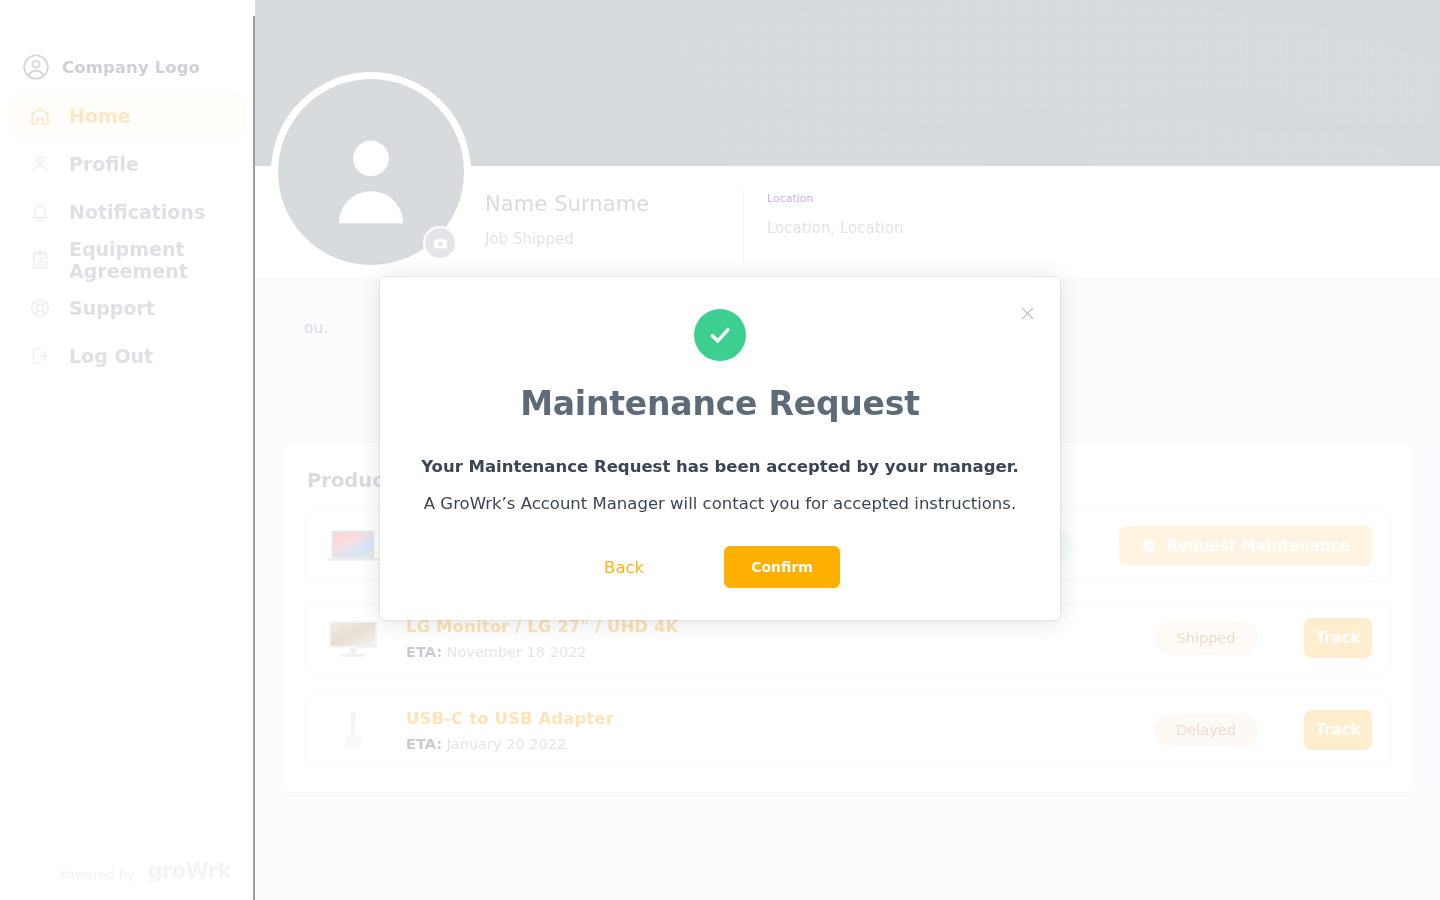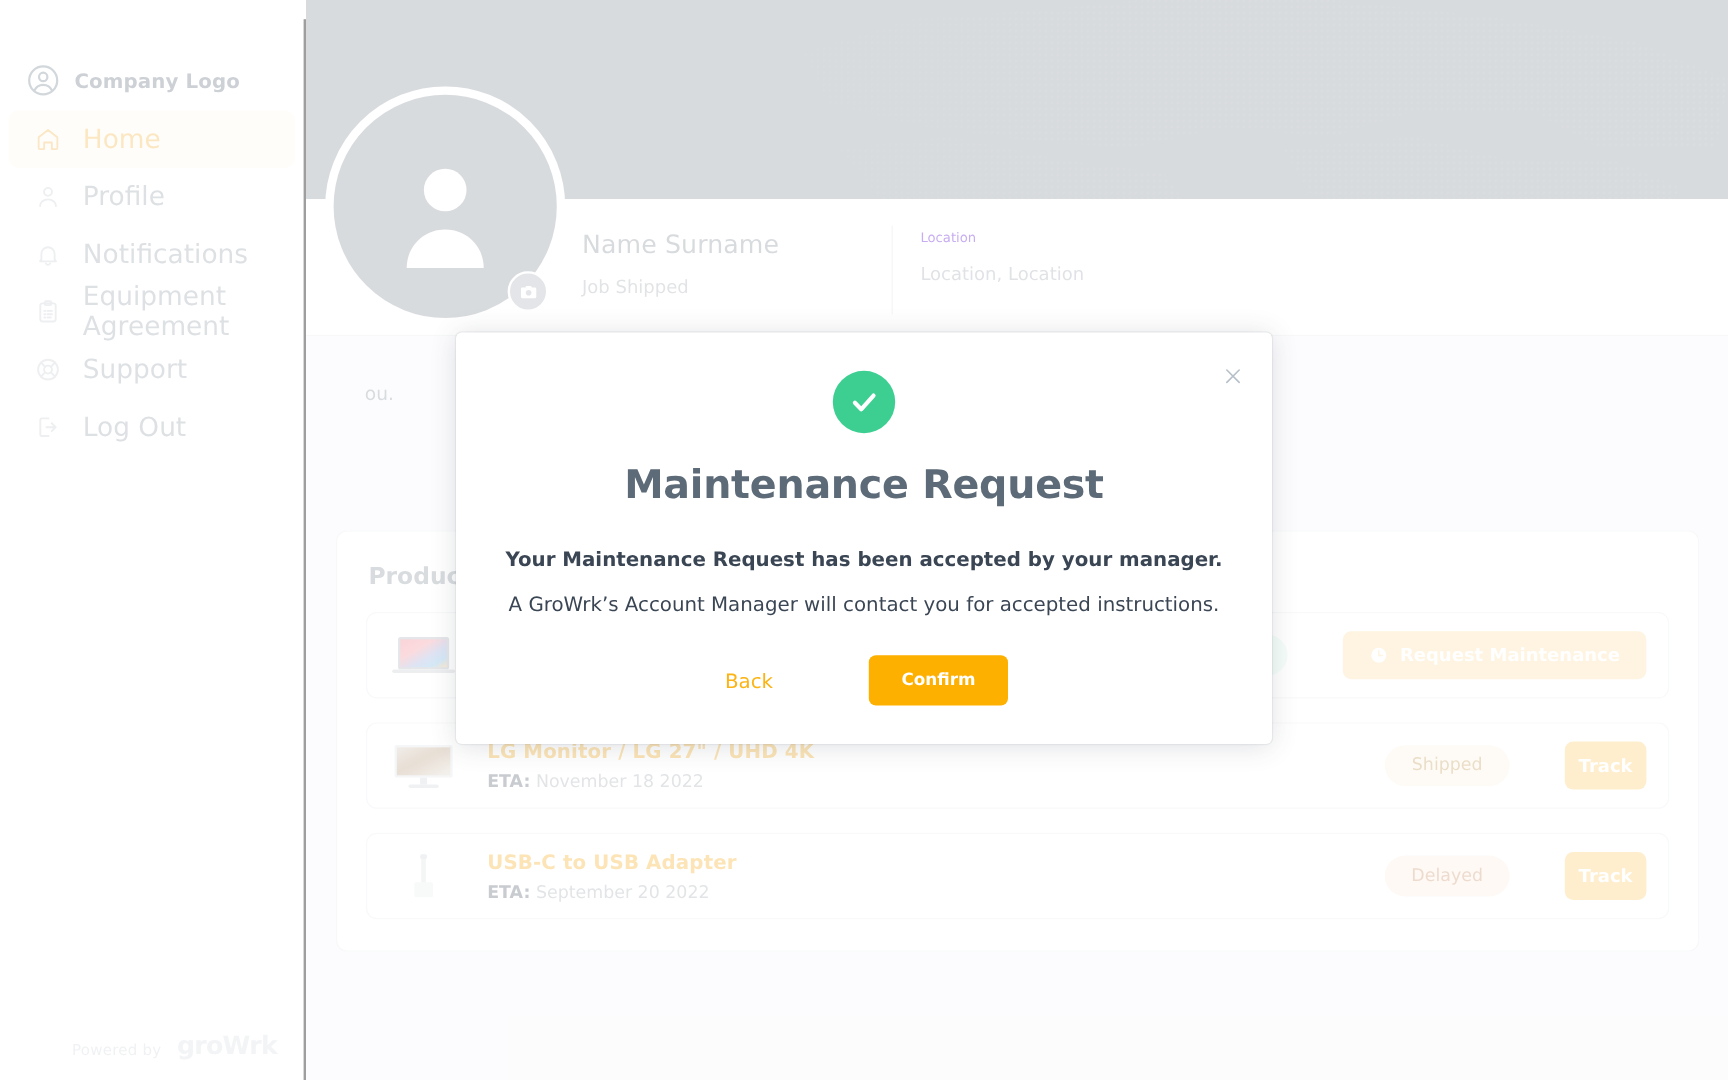--- a/index.html
+++ b/index.html
@@ -31,22 +31,23 @@
   }
   .nav { margin-top: 0px; }
   .nav-item {
     position: relative;
     display: flex; align-items: center; gap: 18px;
     height: 48px;
     padding-left: 22px;
     margin: 0 7px 0 7px;
     border-radius: 9px;
     color: #a9b0b8;
-    font-size: 22px;
+    font-size: 19px;
     cursor: pointer;
+    font-weight: bold;
   }
   .nav-item .ico { width: 22px; height: 22px; flex: 0 0 22px; color: #cfd4d9; }
   .nav-item.active {
     background: #fffaf0;
     color: #f7bf63;
   }
   .nav-item.active .ico { color: #f5c06a; }
   .nav-list { display: flex; flex-direction: column; gap: 0px; }
   .nav-item + .nav-item { margin-top: 0px; }
 
@@ -465,21 +466,21 @@
           <svg viewBox="0 0 64 44">
             <rect x="30" y="4" width="4" height="24" rx="1.6" fill="#e2e4e7"></rect>
             <rect x="29" y="3" width="6" height="4" rx="1.6" fill="#d6d9dd"></rect>
             <rect x="24" y="27" width="16" height="13" rx="1.8" fill="#eceef0"></rect>
           </svg>
         </div>
         <div class="prod-info">
           <div class="prod-name">USB-C to USB Adapter</div>
           <div class="prod-meta">
             <b>ETA:</b>
-            <span>September 20 2022</span>
+            <span>January 20 2022</span>
           </div>
         </div>
         <div class="badge delayed">Delayed</div>
         <button class="btn btn-track">Track</button>
       </div>
 
     </section>
   </main>
 
   <div class="scrim"></div>

